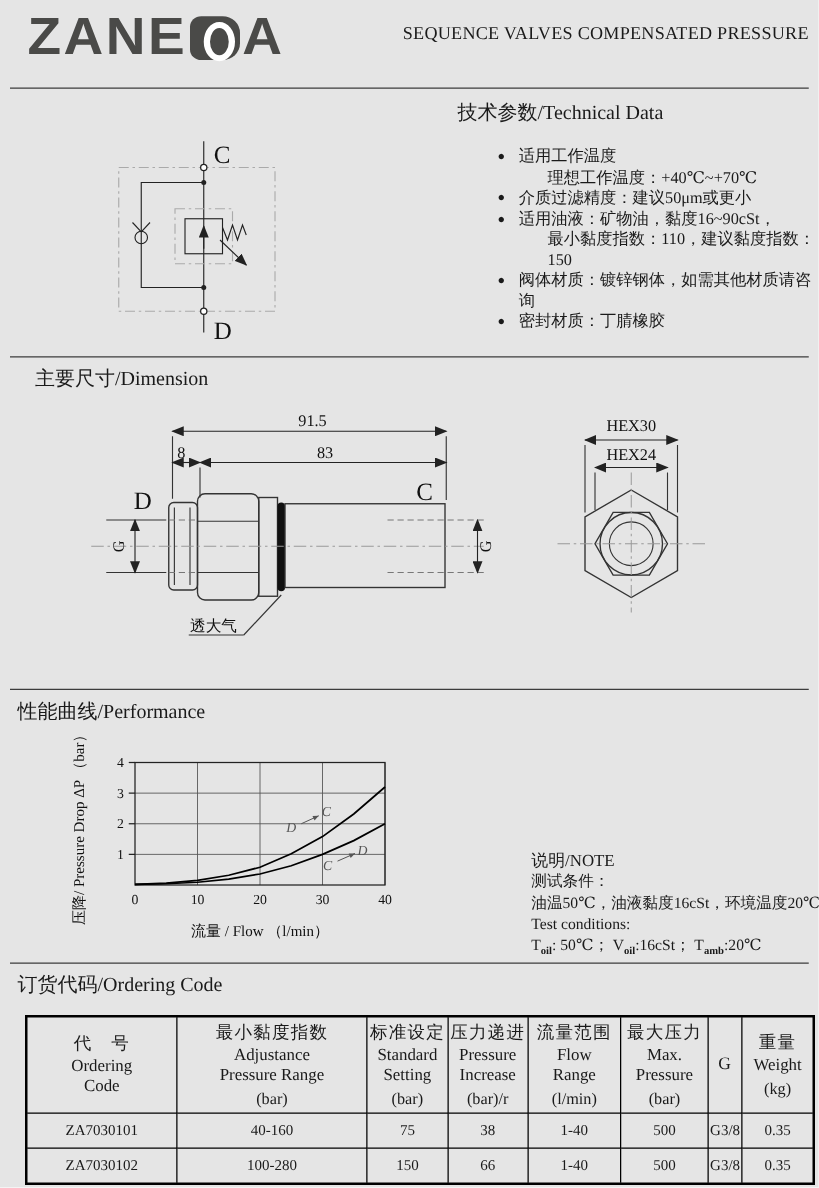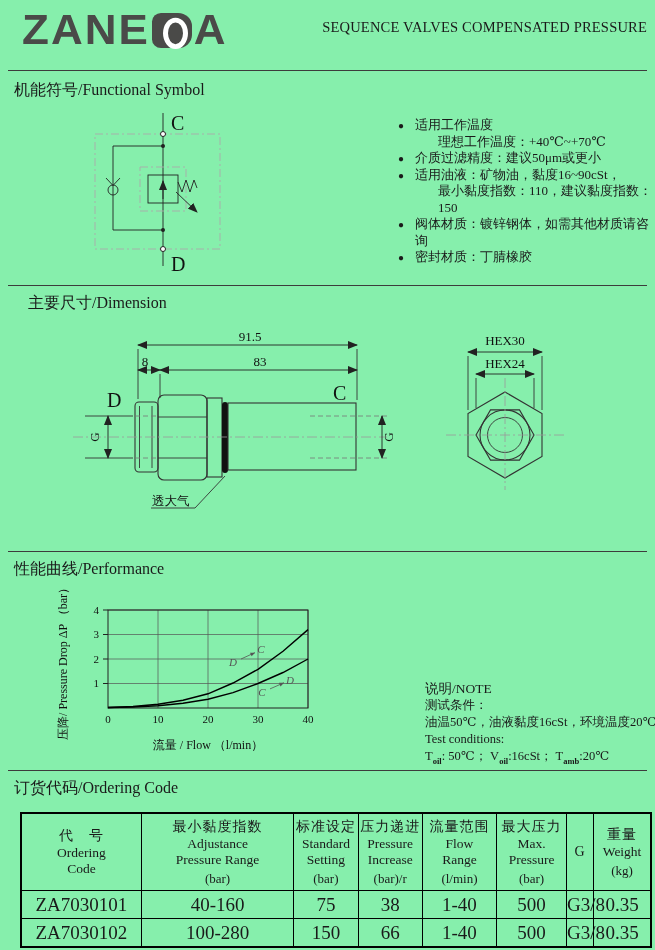--- a/index.html
+++ b/index.html
@@ -1,16 +1,16 @@
 <!DOCTYPE html>
 <html><head>
 <meta charset="utf-8">
 <style>
   html,body{margin:0;padding:0;background:#ffffff;}
-  .page{position:relative;width:655px;height:950px;background:#86efac;overflow:hidden;
+  .page{position:relative;width:655px;height:950px;background:#e5e5e5;overflow:hidden;
         font-family:"Liberation Serif","DejaVu Serif",serif;color:#1a1a1a;}
   .divider{position:absolute;left:8px;width:639px;border-top:1px solid #3c3c3c;height:0;}
   
   .logo{position:absolute;left:22px;top:6px;font-family:"Liberation Sans","DejaVu Sans",sans-serif;
         font-weight:bold;font-size:44px;letter-spacing:2px;color:#4a4a48;transform:scaleY(0.95);
         display:flex;align-items:center;height:48px;}
   .logo-d{display:inline-block;position:relative;width:40px;height:37px;background:#4a4a48;
           border-radius:9px 14px 14px 9px;margin:0 2px;}
   .logo-d-hole{position:absolute;left:11px;top:5px;width:15px;height:23px;border:5px solid #fff;
                border-radius:50%;background:#4a4a48;}
@@ -25,21 +25,21 @@
   .ti-sub{padding-left:23px;}
   
   .note{position:absolute;left:425px;top:680px;width:232px;font-size:12.5px;line-height:17px;}
   .note .nt{font-size:13.5px;}
   sub{font-size:8.5px;font-weight:bold;}
   
   .tbl-wrap{position:absolute;left:20px;top:812px;width:632px;}
   table.ord{border-collapse:collapse;width:100%;table-layout:fixed;border:2px solid #000;}
   table.ord th,table.ord td{border:1px solid #000;text-align:center;vertical-align:middle;padding:0;}
   table.ord th{font-weight:normal;height:76px;}
-  table.ord td{height:27px;font-size:19px;}
+  table.ord td{height:27px;font-size:12px;}
   .hl-zh{font-size:14px;letter-spacing:1px;line-height:18px;}
   .hl-en{font-size:13.5px;line-height:16px;}
   .hl-unit{font-size:13px;line-height:16px;margin-top:3px;}
   
   .dline{stroke:#222;stroke-width:0.9;fill:none;}
   .thin{stroke:#333;stroke-width:1.1;fill:none;}
   .thin2{stroke:#333;stroke-width:0.9;fill:none;}
   .cl{stroke:#999;stroke-width:0.8;stroke-dasharray:10 3 2 3;fill:none;}
   .dash{stroke:#777;stroke-width:0.8;stroke-dasharray:5 3;fill:none;}
   .dashbox{stroke:#aaa;stroke-width:0.9;stroke-dasharray:8 3 2 3;fill:none;}
@@ -66,21 +66,21 @@
         <span class="logo-d-hole"></span>
       </span>
       <span>A</span>
   </div>
   <div class="titleblock">
     <div class="title-en">SEQUENCE VALVES COMPENSATED PRESSURE</div>
   </div>
 
   <div class="divider" style="top:70px"></div>
 
-  <div class="sec-title" style="left:14px;top:80px">机能符号/Functional Symbol</div>
+  <div class="sec-title" style="left:366px;top:80px">技术参数/Technical Data</div>
 
   <svg style="left:78px;top:108px" width="165" height="175">
     <defs>
       <marker id="ah" markerWidth="10" markerHeight="8" refX="9" refY="4" orient="auto-start-reverse" markerUnits="userSpaceOnUse">
         <path d="M0,0 L10,4 L0,8 z" fill="#222"></path>
       </marker>
     </defs>
     <rect x="17" y="26" width="125" height="115" class="dashbox"></rect>
     <line x1="85" y1="5" x2="85" y2="23.5" class="dline"></line>
     <circle cx="85" cy="26" r="2.5" fill="#fff" stroke="#222"></circle>

